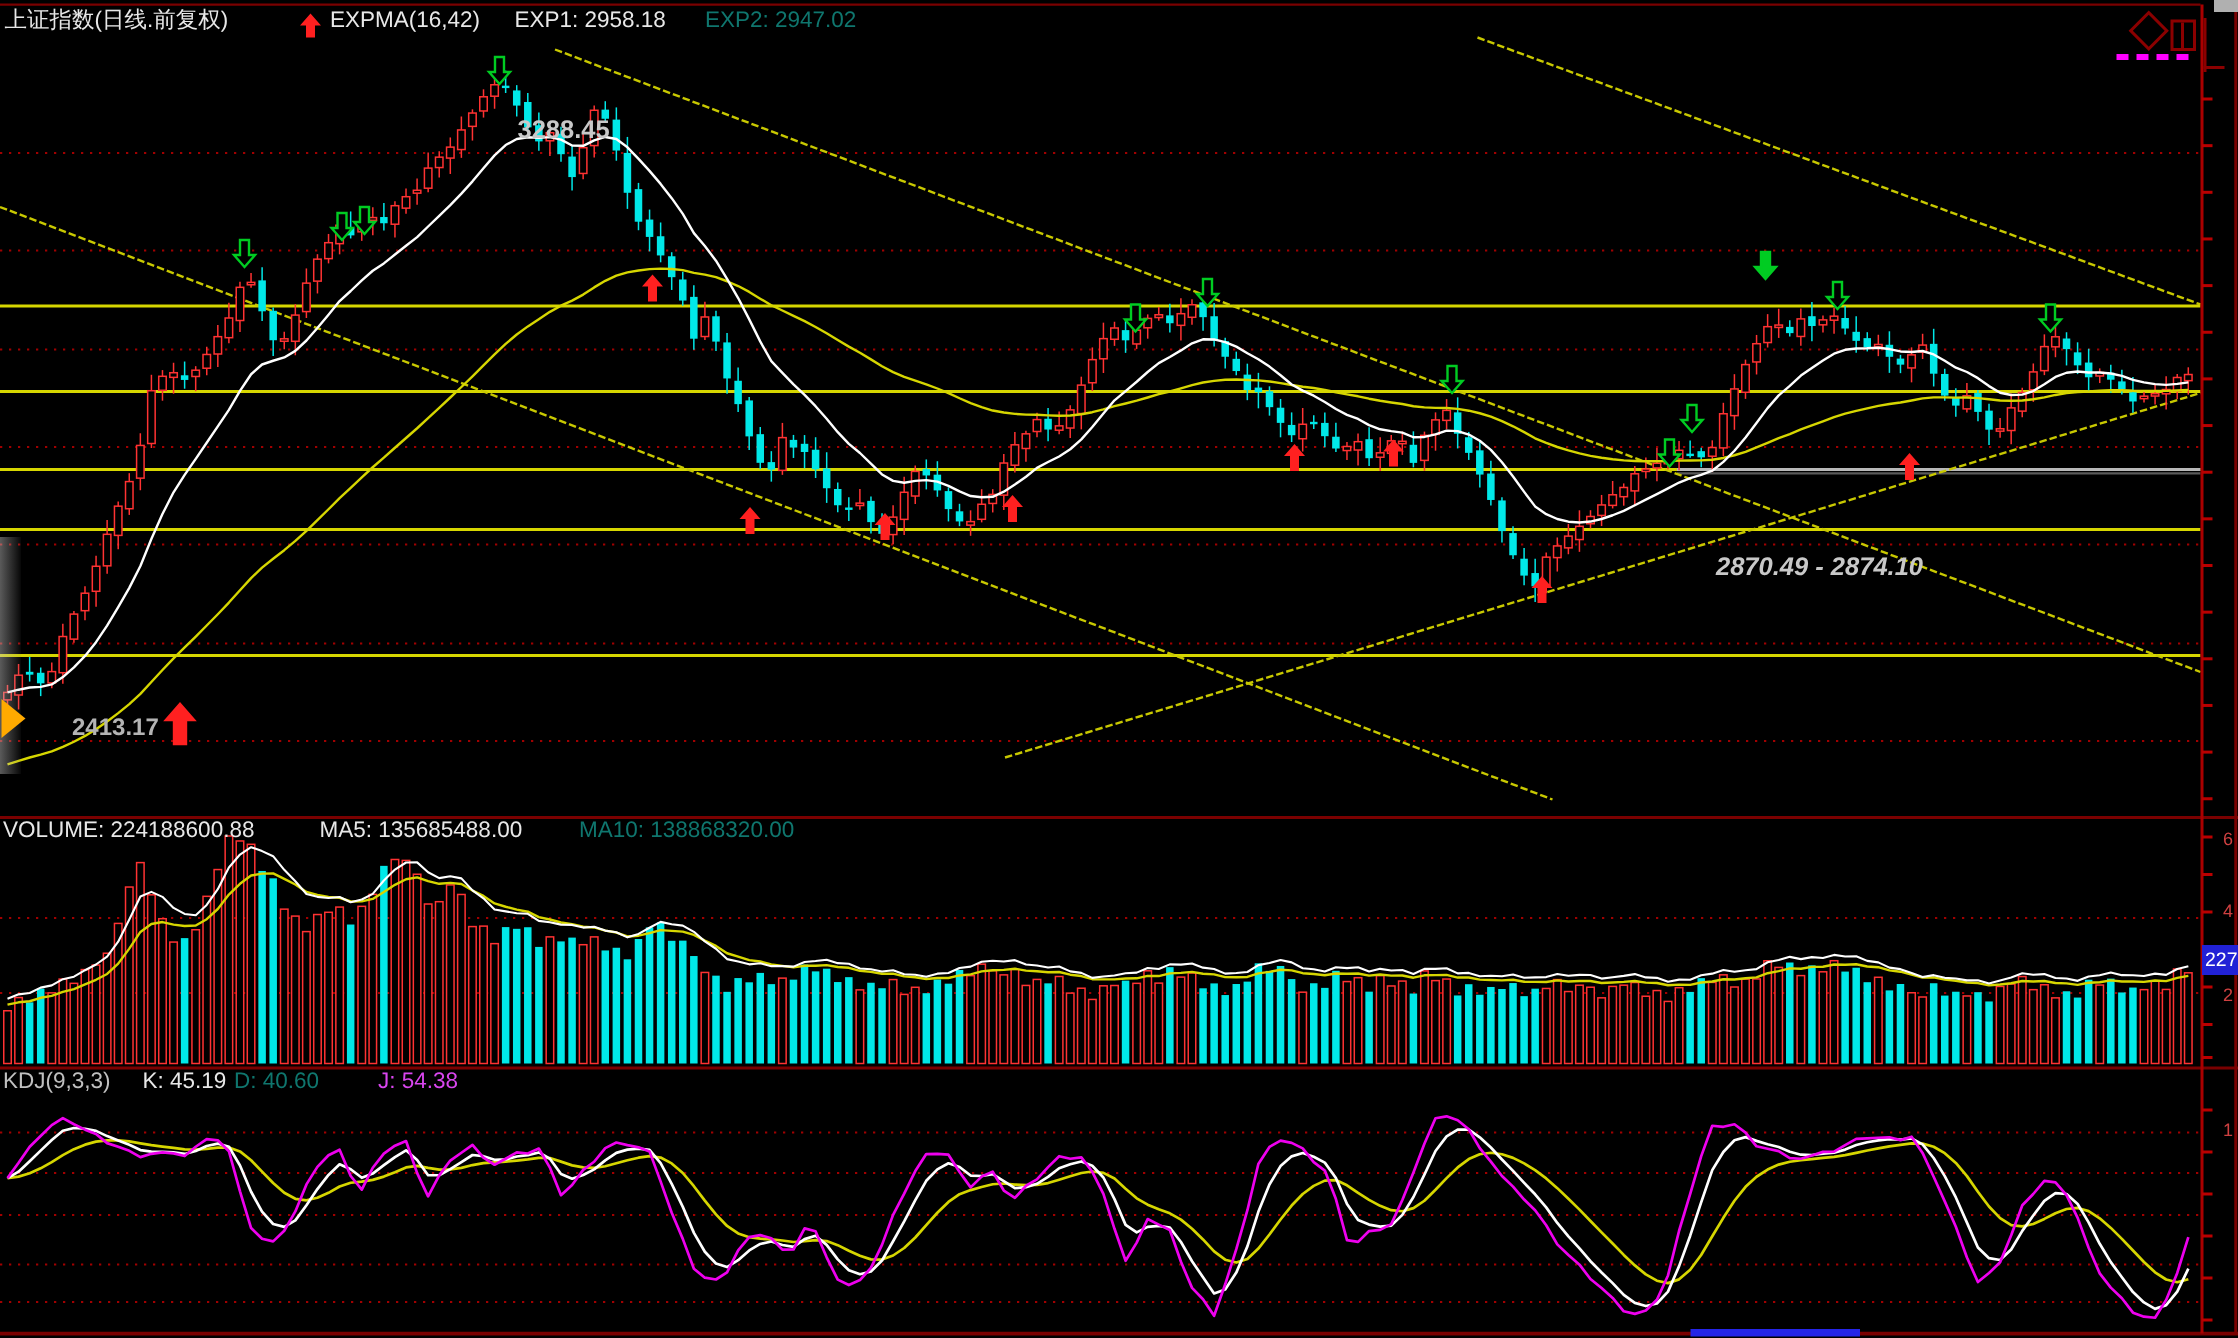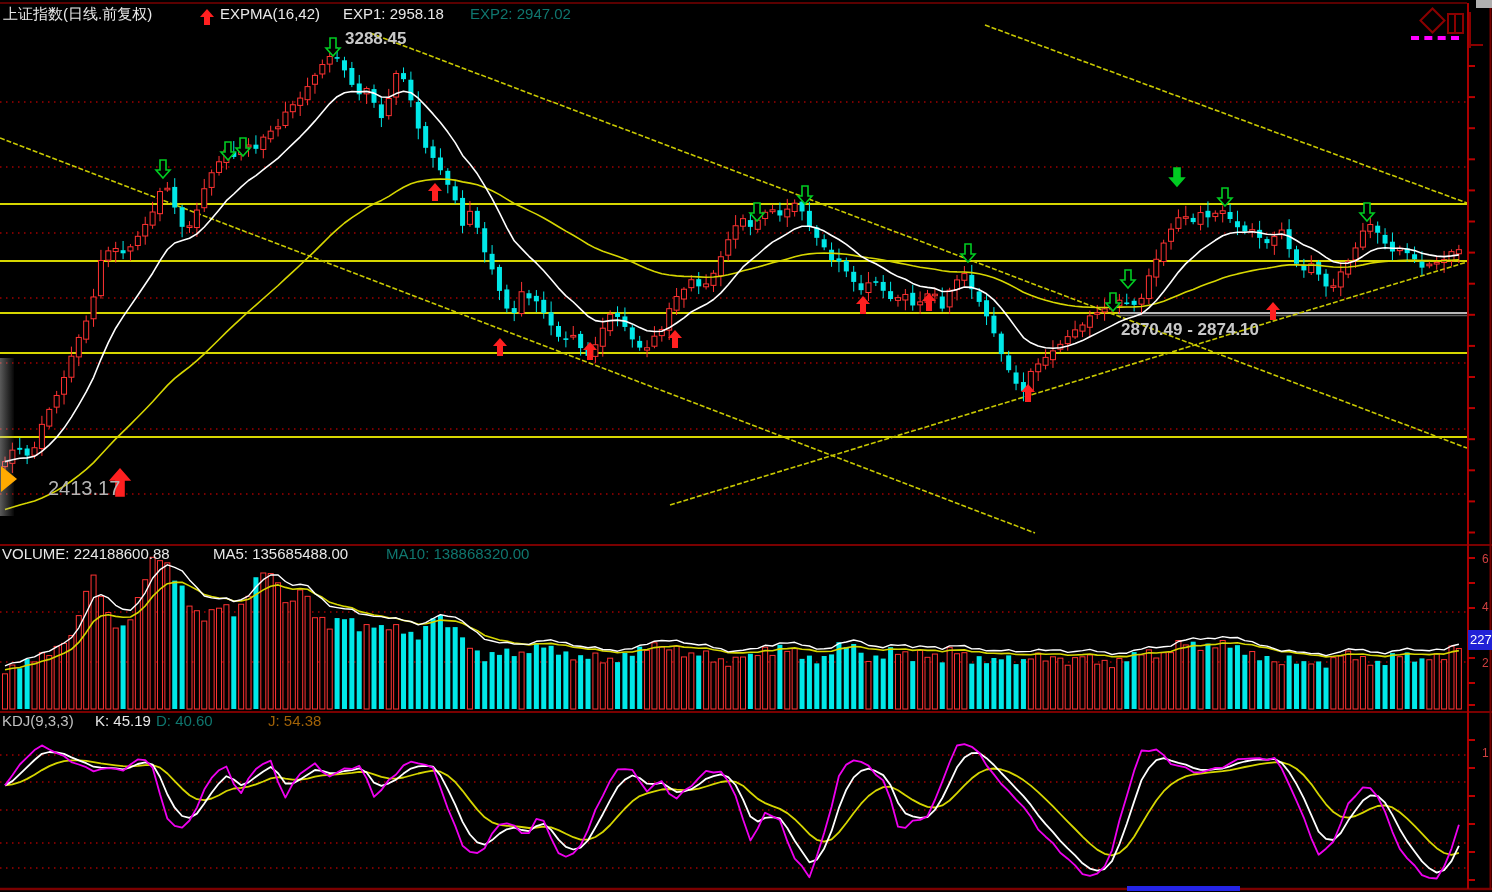--- a/index.html
+++ b/index.html
@@ -1,22 +1,22 @@
 <!DOCTYPE html>
 <html><head>
 <meta charset="utf-8">
 <style>
   html,body{margin:0;padding:0;background:#000;}
   .stage{position:relative;width:1492px;height:892px;background:#000;overflow:hidden;
          font-family:"Liberation Sans","DejaVu Sans",sans-serif;padding-left:24px;}
   svg{position:absolute;left:0;top:0;}
   .ov{position:absolute;white-space:pre;line-height:1.1;}
-  .w{color:#e8e8e8;} .gry{color:#c0c0c0;} .yl{color:#0f766e;} .mg{color:#a16207;margin-left:16px;}
-  .t15{font-size:15px;} .t17{font-size:17px;font-weight:bold;color:#c8c8c8;}
-  .t20{font-size:20px;font-weight:normal;color:#b4b4b4;}
+  .w{color:#e8e8e8;} .gry{color:#c0c0c0;} .yl{color:#0f766e;} .mg{color:#d946ef;}
+  .t15{font-size:15px;} .t17{font-size:17px;font-weight:bold;color:#c8c8c8;margin-top:48px;}
+  .t20{font-size:16px;font-weight:bold;color:#b4b4b4;}
   .badge{position:absolute;left:1468px;top:630px;width:26px;height:20px;background:#2121d6;
          color:#fff;font-size:13px;padding-left:2px;line-height:20px;}
   .xlabel{position:absolute;left:1511px;top:691px;color:#ff3535;font-size:14px;font-weight:bold;}
   .axis-part{position:absolute;left:1482px;color:#cf4040;font-size:12px;}
   .diamond{position:absolute;left:1423px;top:11px;width:15px;height:15px;border:2px solid #8b0000;
            transform:rotate(45deg);background:transparent;}
   .winrect{position:absolute;left:1447px;top:13px;width:13px;height:17px;border:2px solid #8b0000;}
   .winrect-div{position:absolute;left:5px;top:0px;width:0px;height:17px;border-left:2px solid #8b0000;}
   .vline-icon{position:absolute;left:1469px;top:12px;width:2px;height:36px;background:#8b0000;}
   .vline-tick{position:absolute;left:1469px;top:44px;width:14px;height:2px;background:#8b0000;}
@@ -754,21 +754,21 @@
   <div class="ov w t15" style="left:3px;top:6px;">上证指数(日线.前复权)</div>
   <svg class="ov" style="left:199px;top:8px;" width="16" height="18">
     <path d="M8,1 L15,9 L11,9 L11,17 L5,17 L5,9 L1,9 Z" fill="#ff2020"></path>
   </svg>
   <div class="ov w t15" style="left:220px;top:6px;">EXPMA(16,42)</div>
   <div class="ov w t15" style="left:343px;top:6px;">EXP1: 2958.18</div>
   <div class="ov yl t15" style="left:470px;top:6px;">EXP2: 2947.02</div>
 
   <div class="ov t17" style="left:345px;top:30px;">3288.45</div>
   <div class="ov t20" style="left:48px;top:477px;">2413.17</div>
-  <div class="ov t17" style="left:1121px;top:321px;">2870.49 - 2874.10</div>
+  <div class="ov t17" style="left:1144px;top:321px;font-style:italic;">2870.49 - 2874.10</div>
 
   <div class="ov w t15" style="left:2px;top:546px;">VOLUME: 224188600.88</div>
   <div class="ov w t15" style="left:213px;top:546px;">MA5: 135685488.00</div>
   <div class="ov yl t15" style="left:386px;top:546px;">MA10: 138868320.00</div>
 
   <div class="ov gry t15" style="left:2px;top:713px;">KDJ(9,3,3)</div>
   <div class="ov w t15" style="left:95px;top:713px;">K: 45.19</div>
   <div class="ov yl t15" style="left:156px;top:713px;">D: 40.60</div>
   <div class="ov mg t15" style="left:252px;top:713px;">J: 54.38</div>
 

